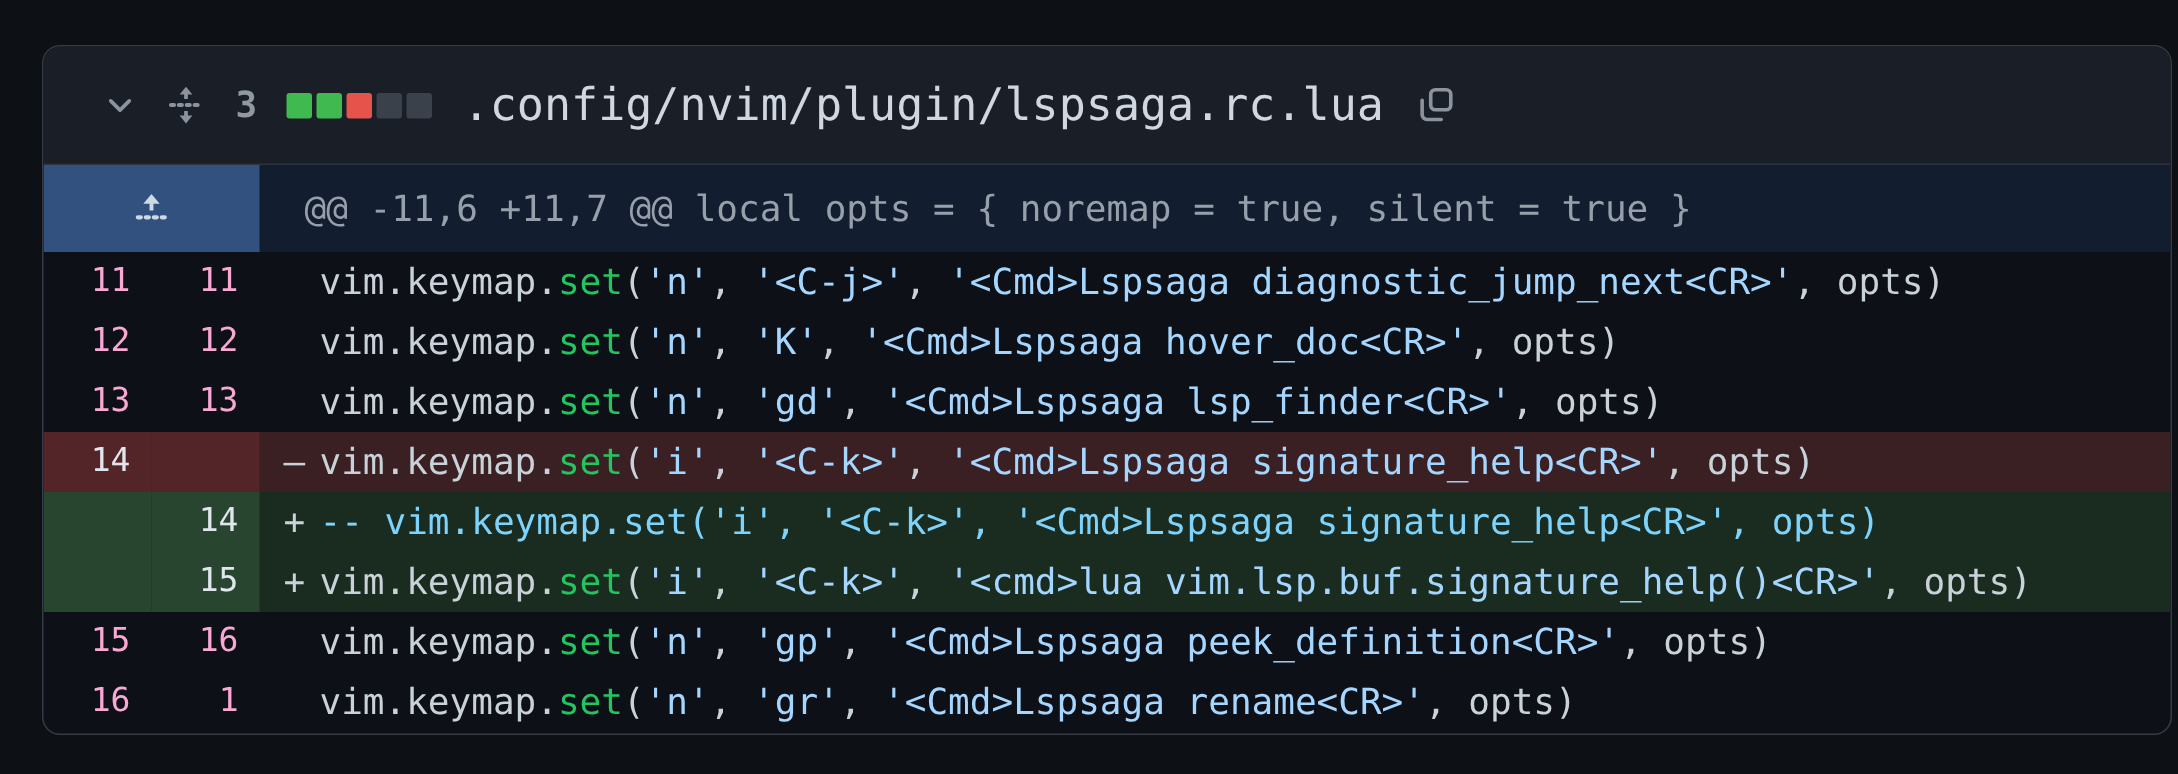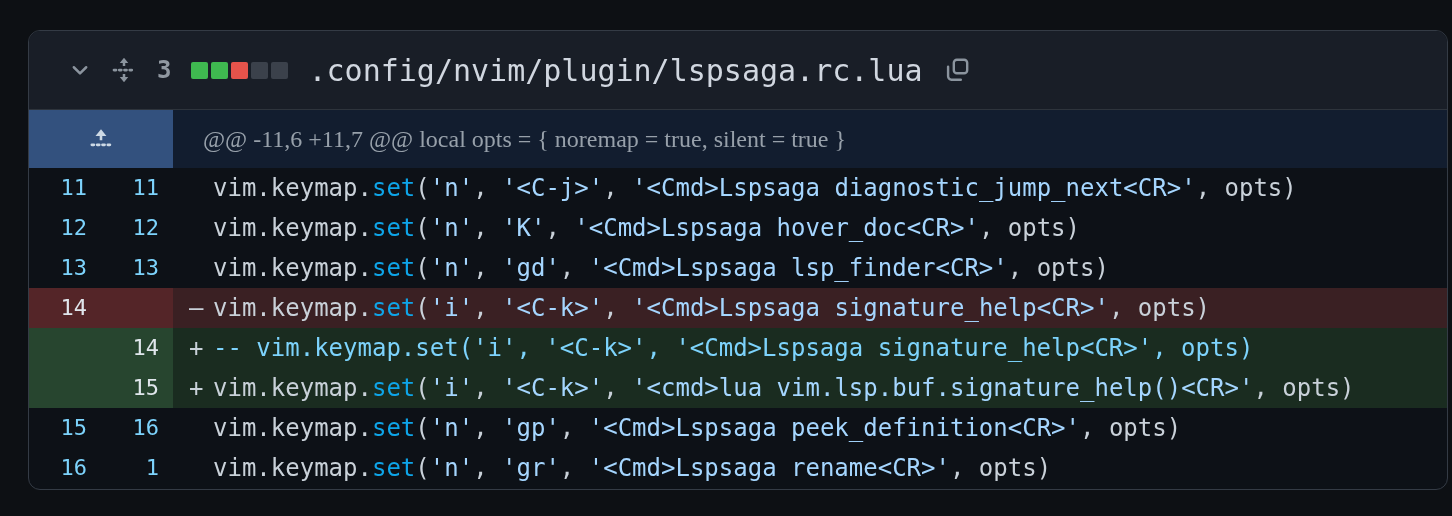--- a/index.html
+++ b/index.html
@@ -28,43 +28,43 @@
   .changes-count { color: #9098a1; font-size: 24px; font-weight: bold; }
   .diffstat { display: flex; gap: 3px; align-items: center; }
   .diffstat .sq { width: 17px; height: 17px; border-radius: 2px; display: inline-block; }
   .file-name { color: #d1d7e0; font-size: 30px; }
 
   
   .diff-row { display: flex; align-items: stretch; height: 40px; line-height: 40px; font-size: 24px; }
   .lnum {
     width: 72px; flex: none;
     text-align: right; padding-right: 14px;
-    color: #7dd3fc; font-size: 22px;
+    color: #f9a8d4; font-size: 22px;
     cursor: pointer; user-select: none;
   }
   .code-cell { flex: 1; white-space: pre; color: #c9d1d9; padding-left: 16px; overflow: hidden; }
   .marker { display: inline-block; width: 24px; color: #c9d1d9; }
 
   .diff-row.del { background: #3a2023; }
   .diff-row.del .lnum { background: #542528; color: #e0e6ec; }
   .diff-row.add { background: #1a2c20; }
   .diff-row.add .lnum { background: #27452f; color: #e0e6ec; }
 
   
   .hunk-row { display: flex; height: 58px; line-height: 58px; background: #121d2f; }
   .hunk-expand {
     width: 144px; flex: none; background: #33517e;
     display: flex; align-items: center; justify-content: center;
     border: none; cursor: pointer;
   }
-  .hunk-text { color: #97a0aa; font-size: 24px; padding-left: 30px; white-space: pre; font-family: Liberation Serif, serif; }
+  .hunk-text { color: #97a0aa; font-size: 24px; padding-left: 30px; white-space: pre; }
 
   
   .seg-fg  { color: #c9d1d9; margin-top: 44px; }
-  .seg-fn  { color: #0ea5e9; }
+  .seg-fn  { color: #22c55e; }
   .seg-str { color: #a5d6ff; }
   .seg-cmt { color: #7dd3fc; }
 </style>
 </head>
 <body>
 
 <div class="diff-card">
 
   <div class="file-header">
     <button class="icon-btn">

